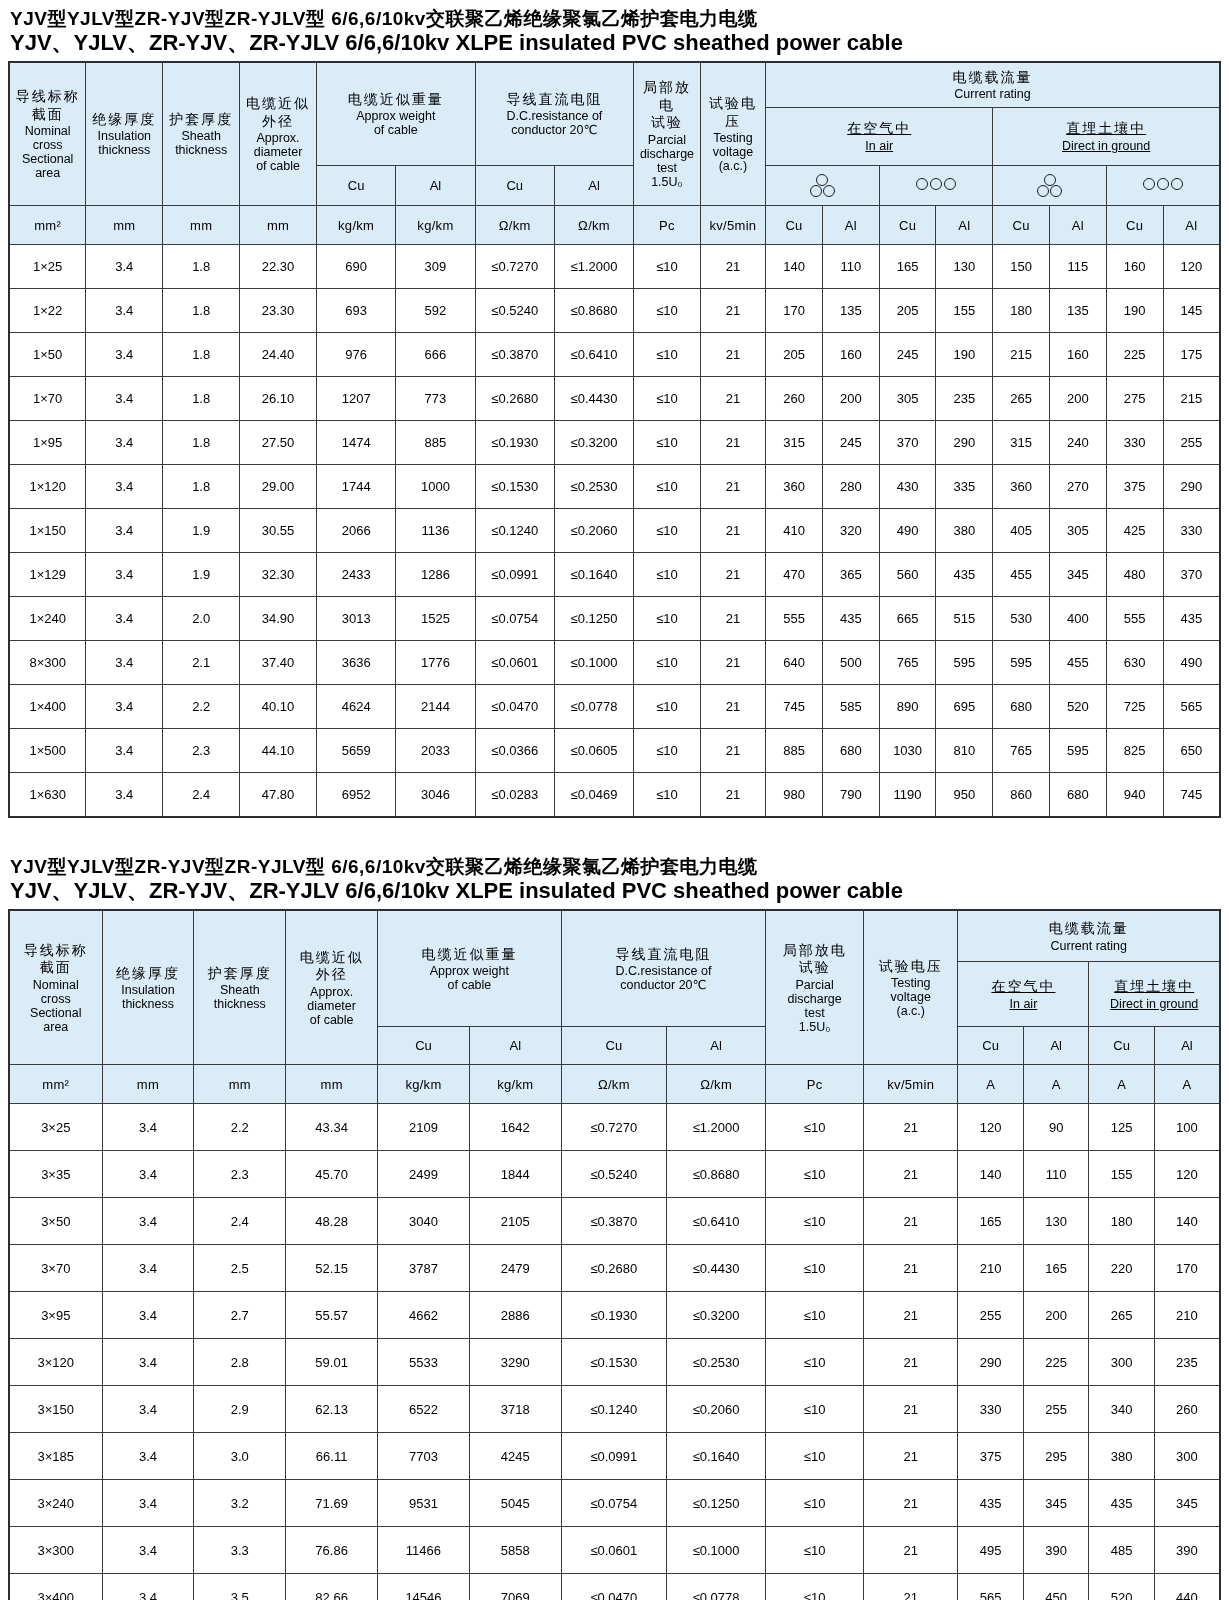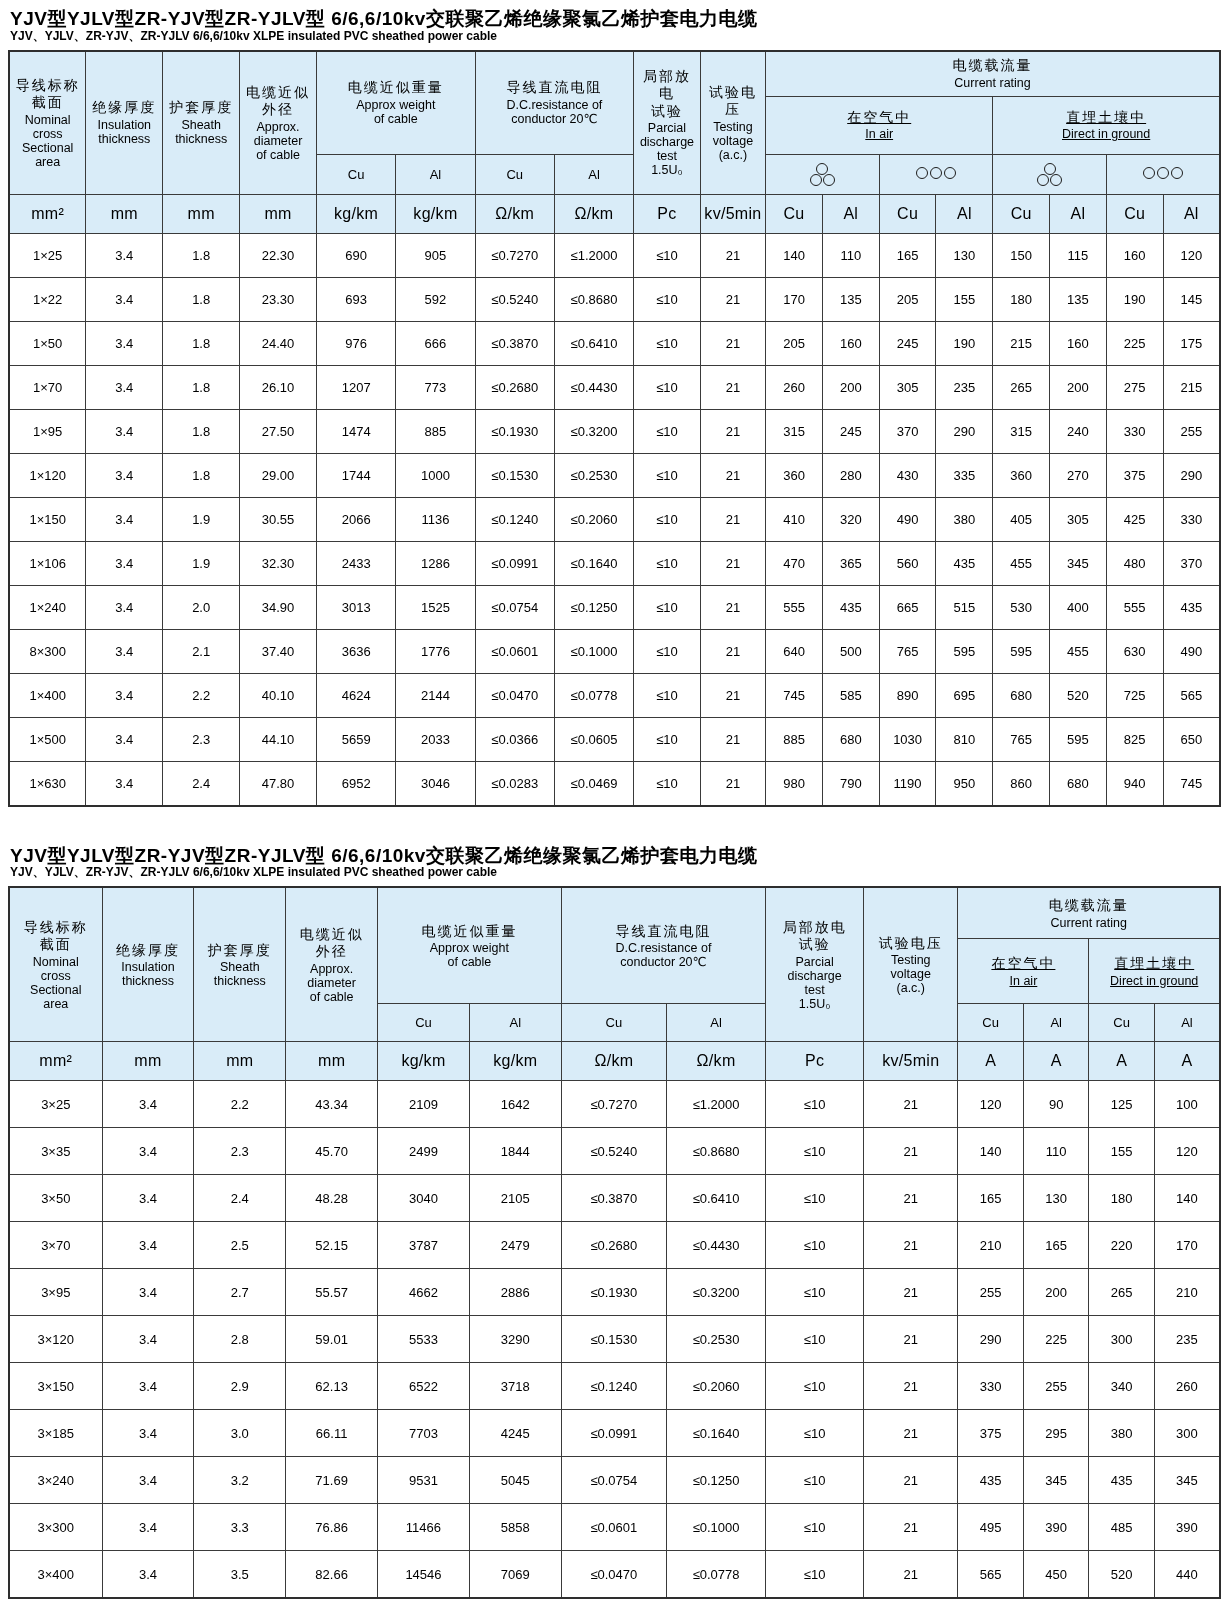--- a/index.html
+++ b/index.html
@@ -6,21 +6,21 @@
   body {
     width:1229px;
     font-family:"Liberation Sans","DejaVu Sans",sans-serif;
     color:#000;
     -webkit-font-smoothing:antialiased;
   }
   .page { padding:6px 8px 20px 8px; }
 
   .doc-title { line-height:1.15; margin:2px 0 6px 2px; }
   .doc-title .zh-line { font-size:19px; font-weight:bold; letter-spacing:0.5px; }
-  .doc-title .en-line { font-size:12px; font-weight:bold; }
+  .doc-title .en-line { font-size:22px; font-weight:bold; }
 
   table.spec {
     width:100%;
     border-collapse:collapse;
     table-layout:fixed;
     border:2px solid #2e2e2e;
   }
   table.spec th, table.spec td {
     border:1px solid #3a3a3a;
     text-align:center;
@@ -30,21 +30,21 @@
     overflow:hidden;
   }
   table.spec thead th { background:#d9ecf8; }
 
   .zh { font-size:14px; letter-spacing:2px; white-space:pre-line; line-height:1.25; }
   .en { font-size:12.5px; letter-spacing:0; white-space:pre-line; line-height:1.12; margin-top:1px; }
 
   tr.hr1 th { height:42px; }
   tr.hr2 th { height:55px;text-decoration:underline; }
   tr.hr3 th { height:37px; font-size:13px; }
-  tr.hr4 th { height:36px; font-size:16px; letter-spacing:0.3px;text-align:center; }
+  tr.hr4 th { height:36px; font-size:13px; letter-spacing:0.3px;text-align:center; }
 
   table.t2 tr.hr1 th { height:48px; }
   table.t2 tr.hr2 th { height:62px; }
   table.t2 tr.hr3 th { height:35px; }
   table.t2 tr.hr4 th { height:36px; }
 
   table.t1 tbody td { height:41px; font-size:13px; }
   table.t2 tbody td { height:44px; font-size:13px; }
 
   .gap { height:36px; }
@@ -224,21 +224,21 @@
         <th>Al</th>
       </tr>
     </thead>
     <tbody>
         <tr>
           <td>1×25</td>
           <td>3.4</td>
           <td>1.8</td>
           <td>22.30</td>
           <td>690</td>
-          <td>905</td>
+          <td>309</td>
           <td>≤0.7270</td>
           <td>≤1.2000</td>
           <td>≤10</td>
           <td>21</td>
           <td>140</td>
           <td>110</td>
           <td>165</td>
           <td>130</td>
           <td>150</td>
           <td>115</td>
@@ -359,21 +359,21 @@
           <td>410</td>
           <td>320</td>
           <td>490</td>
           <td>380</td>
           <td>405</td>
           <td>305</td>
           <td>425</td>
           <td>330</td>
         </tr>
         <tr>
-          <td>1×106</td>
+          <td>1×129</td>
           <td>3.4</td>
           <td>1.9</td>
           <td>32.30</td>
           <td>2433</td>
           <td>1286</td>
           <td>≤0.0991</td>
           <td>≤0.1640</td>
           <td>≤10</td>
           <td>21</td>
           <td>470</td>

